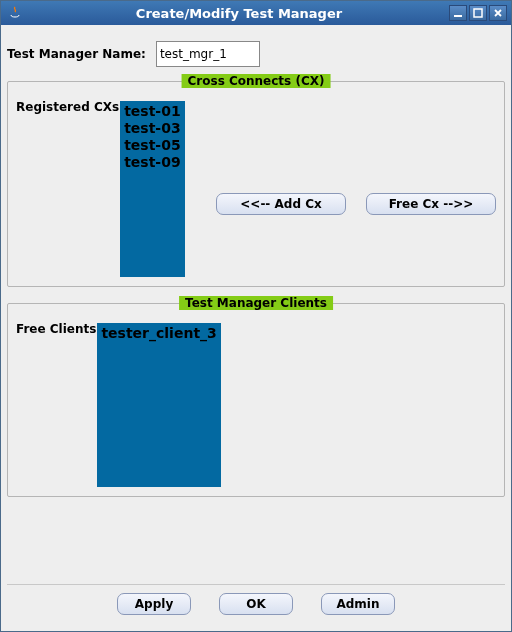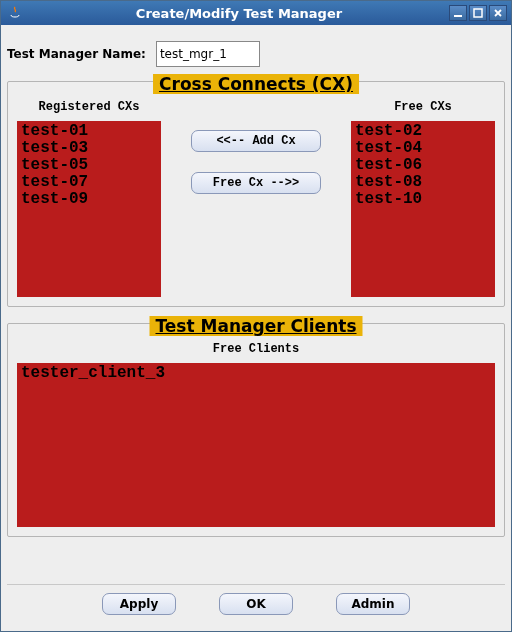--- a/index.html
+++ b/index.html
@@ -58,60 +58,60 @@
     border: 1px solid #b5b5b5;
     border-radius: 2px;
     margin: 4px 0 6px 0;
     padding: 18px 8px 8px 8px;
     position: relative;
     background: #eeeeee;
     flex: 0 0 auto;
   }
   .group .legend {
     position: absolute; top: -8px; left: 50%; transform: translateX(-50%);
-    background: #eab308; padding: 0 6px;
-    font-weight: bold; font-size: 17px; text-decoration: underline;
+    background: #84cc16; padding: 0 6px;
+    font-weight: bold; font-size: 12px;
   }
   .three-col {
     display: flex; gap: 10px;
     align-items: stretch;
   }
-  .col { flex: 1; display: flex; flex-direction: column; font-family: Liberation Mono, monospace; }
+  .col { flex: 1; display: flex; flex-direction: row; }
   .col.middle { flex: 1.15; align-items: center; justify-content: flex-start; padding-top: 30px; gap: 20px; }
   .col-header {
     font-weight: bold; font-size: 12px;
     text-align: center; margin-bottom: 6px;
   }
   .listbox {
-    background: #b91c1c;
+    background: #0369a1;
     border: 1px solid #eeeeee;
     height: 178px;
     overflow: auto;
-    font-size: 16px;
+    font-size: 14px;
     font-weight: bold;
     padding: 2px 0;
   }
   .listbox.tall { height: 178px; }
   .listbox.short { height: 166px; }
   .list-item { padding: 1px 4px; cursor: default; line-height: 15px; }
   .btn {
     height: 22px;
     padding: 0 10px;
     min-width: 130px;
     background: linear-gradient(to bottom, #f4f6fc 0%, #d8e0f0 100%);
     border: 1px solid #8a98b8;
     border-radius: 7px;
     font-family: inherit; font-size: 12px; font-weight: bold;
     cursor: pointer;
     display: inline-flex; align-items: center; justify-content: center;
   }
   .footer {
     border-top: 1px solid #c8c8c8;
     padding: 8px 0 10px 0;
-    display: flex; justify-content: center; gap: 43px;
+    display: flex; justify-content: center; gap: 28px;
     background: #eeeeee;
   }
   .footer .btn { min-width: 74px; }
   .gap-block { height: 6px; }
 </style>
 </head>
 <body>
 
 <div class="window">
   <div class="titlebar">
@@ -150,37 +150,26 @@
 
     <div class="group">
       <div class="legend">Cross Connects (CX)</div>
       <div class="three-col">
         <div class="col">
           <div class="col-header">Registered CXs</div>
           <div class="listbox tall" id="cx-registered">
               <div class="list-item">test-01</div>
               <div class="list-item">test-03</div>
               <div class="list-item">test-05</div>
-              <div class="list-item">test-07</div>
               <div class="list-item">test-09</div>
             </div>
         </div>
         <div class="col middle">
           <button class="btn">&lt;&lt;--  Add Cx</button>
           <button class="btn">Free Cx --&gt;&gt;</button>
-        </div>
-        <div class="col">
-          <div class="col-header">Free CXs</div>
-          <div class="listbox tall" id="cx-free">
-              <div class="list-item">test-02</div>
-              <div class="list-item">test-04</div>
-              <div class="list-item">test-06</div>
-              <div class="list-item">test-08</div>
-              <div class="list-item">test-10</div>
-            </div>
         </div>
       </div>
     </div>
 
     <div class="gap-block"></div>
 
     <div class="group">
       <div class="legend">Test Manager Clients</div>
       <div class="three-col">
         <div class="col">

